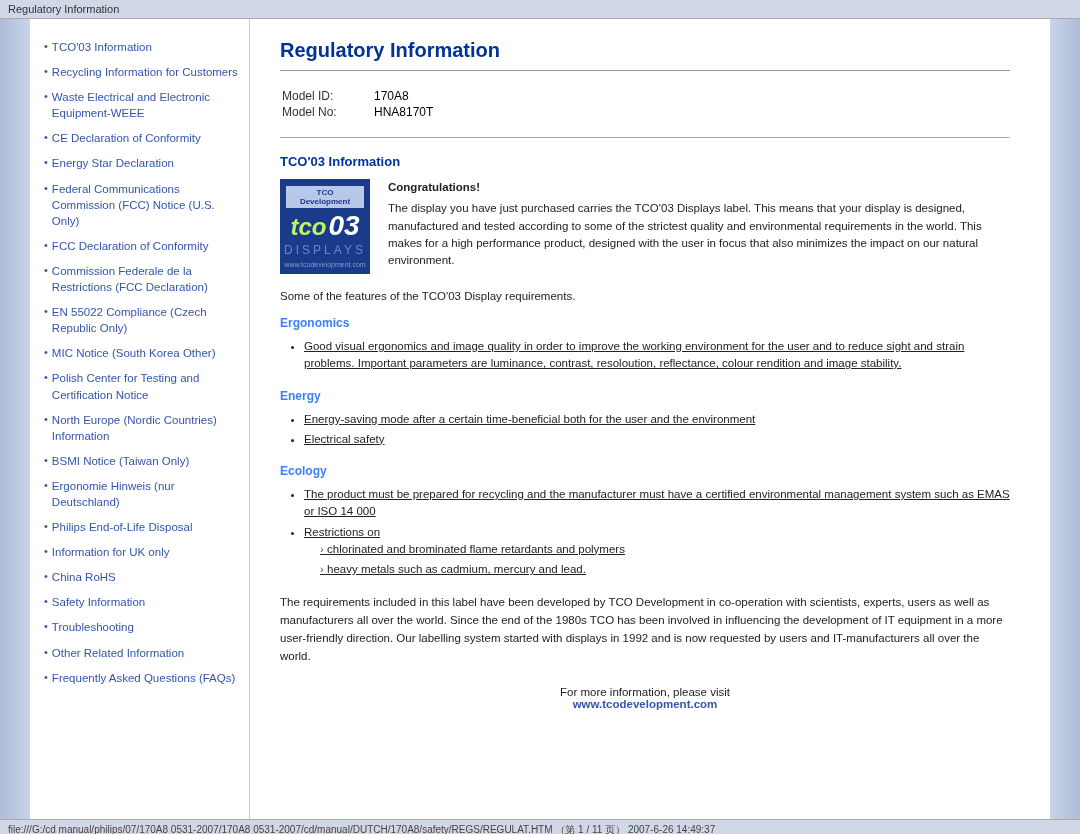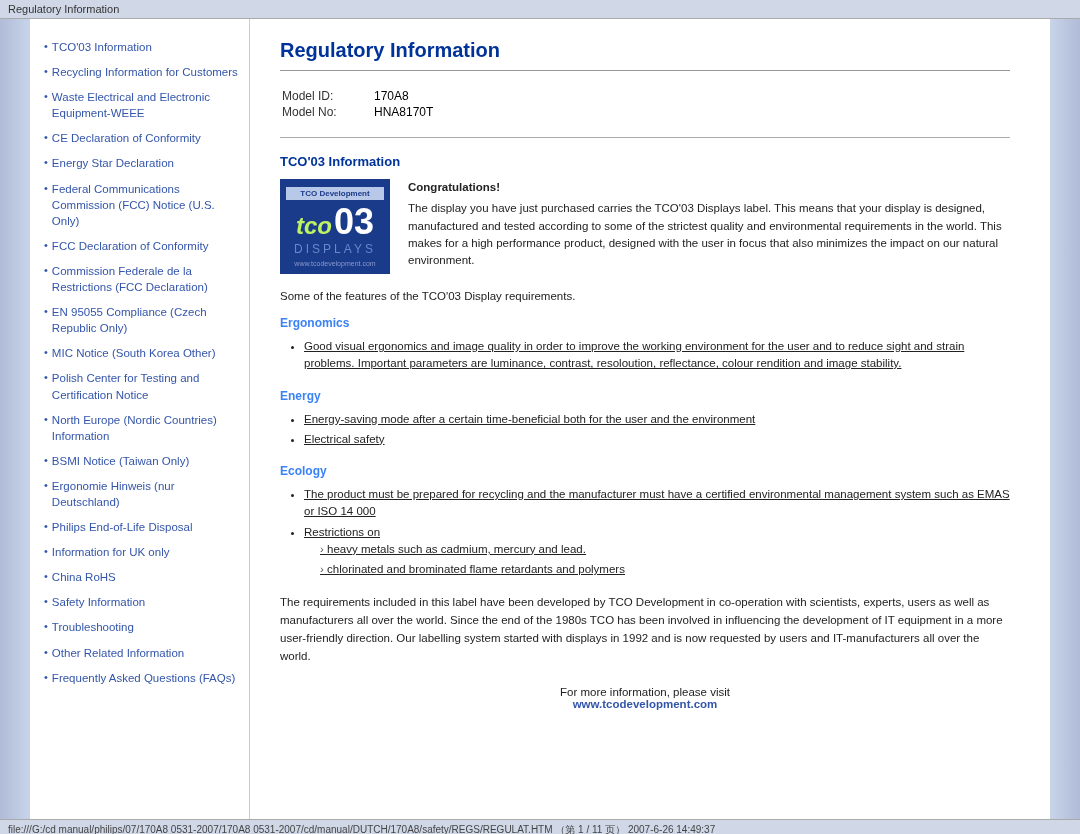--- a/index.html
+++ b/index.html
@@ -111,21 +111,21 @@
       margin-bottom: 10px;
     }
 
     .tco-box {
       display: flex;
       align-items: flex-start;
       margin-bottom: 16px;
     }
 
     .tco-logo {
-      width: 110px;
+      width: 90px;
       height: 95px;
       background: #1a3a8a;
       flex-shrink: 0;
       margin-right: 18px;
       display: flex;
       flex-direction: column;
       align-items: center;
       justify-content: center;
       padding: 6px;
     }
@@ -136,22 +136,23 @@
       font-size: 8px;
       font-weight: bold;
       padding: 2px 6px;
       margin-bottom: 4px;
       width: 100%;
       text-align: center;
     }
 
     .tco-logo-main {
       color: #ffffff;
-      font-size: 36px;
-      font-weight: bold;
+      font-size: 28px;
+      font-weight: bold;
+      font-style: italic;
       line-height: 1;
     }
 
     .tco-logo-sub {
       color: #6688cc;
       font-size: 12px;
       letter-spacing: 3px;
       margin-top: 2px;
     }
 
@@ -289,21 +290,21 @@
         <div class="sidebar-item">
           <span class="bullet">•</span>
           <a href="#">FCC Declaration of Conformity</a>
         </div>
         <div class="sidebar-item">
           <span class="bullet">•</span>
           <a href="#">Commission Federale de la Restrictions (FCC Declaration)</a>
         </div>
         <div class="sidebar-item">
           <span class="bullet">•</span>
-          <a href="#">EN 95055 Compliance (Czech Republic Only)</a>
+          <a href="#">EN 55022 Compliance (Czech Republic Only)</a>
         </div>
         <div class="sidebar-item">
           <span class="bullet">•</span>
           <a href="#">MIC Notice (South Korea Other)</a>
         </div>
         <div class="sidebar-item">
           <span class="bullet">•</span>
           <a href="#">Polish Center for Testing and Certification Notice</a>
         </div>
         <div class="sidebar-item">
@@ -403,22 +404,22 @@
         </ul>
     </div>
 
 
     <div class="section-block">
       <div class="subsection-heading">Ecology</div>
       <ul class="content-list" id="ecology-list">
 
       <li>The product must be prepared for recycling and the manufacturer must have a certified environmental management system such as EMAS or ISO 14 000</li>
           <li>Restrictions on<ul class="sub-list">
+              <li>chlorinated and brominated flame retardants and polymers</li>
               <li>heavy metals such as cadmium, mercury and lead.</li>
-              <li>chlorinated and brominated flame retardants and polymers</li>
             </ul></li>
         </ul>
     </div>
 
     <p class="long-text">The requirements included in this label have been developed by TCO Development in co-operation with scientists, experts, users as well as manufacturers all over the world. Since the end of the 1980s TCO has been involved in influencing the development of IT equipment in a more user-friendly direction. Our labelling system started with displays in 1992 and is now requested by users and IT-manufacturers all over the world.</p>
 
     <div class="footer-note">
       <span>For more information, please visit</span><br>
       <a class="footer-link" href="#">www.tcodevelopment.com</a>
     </div>

